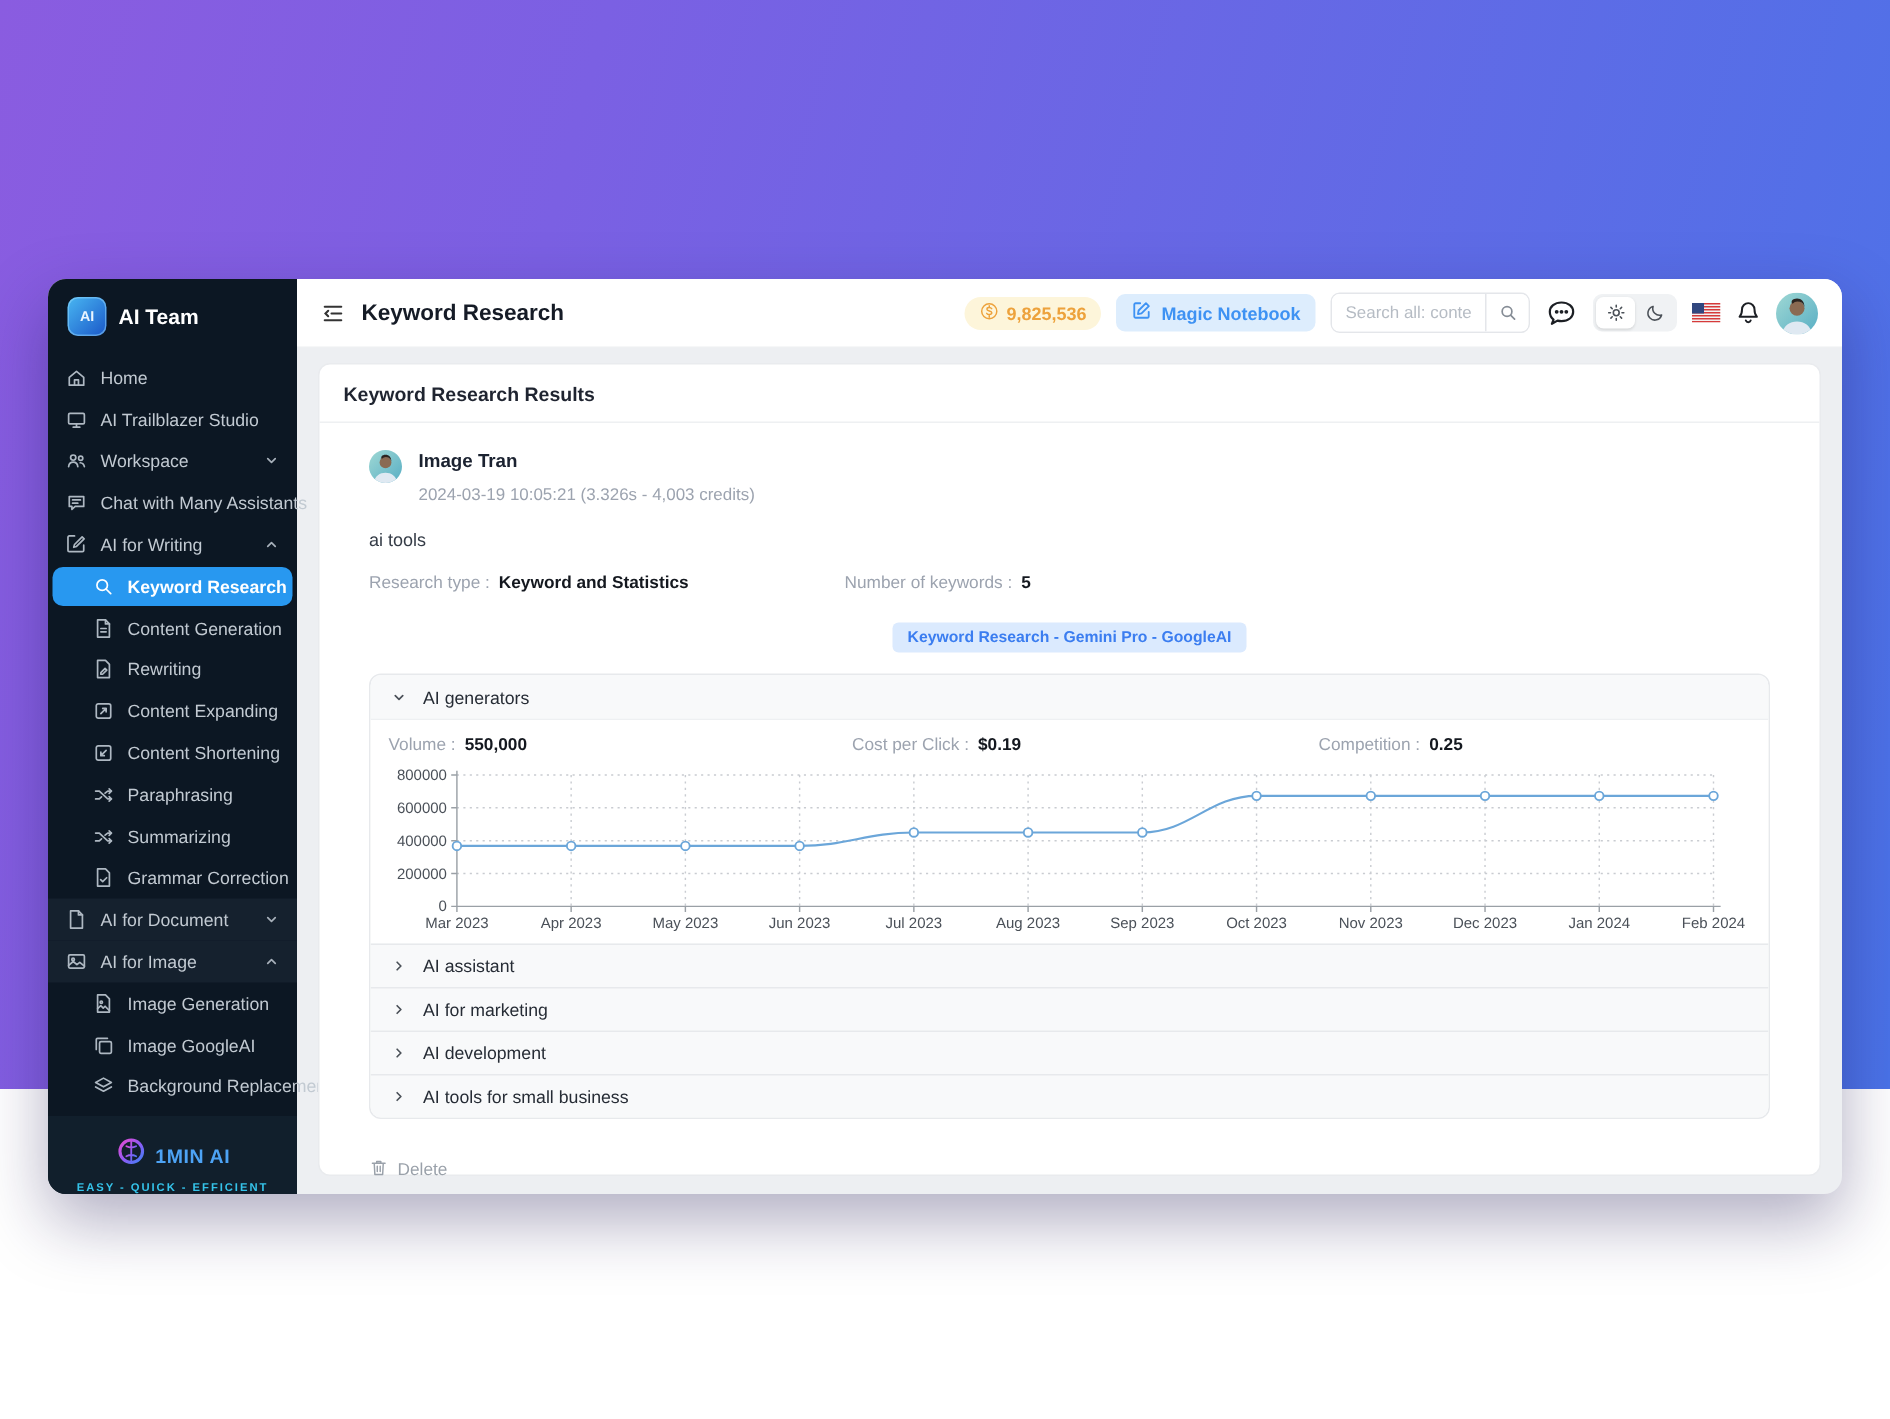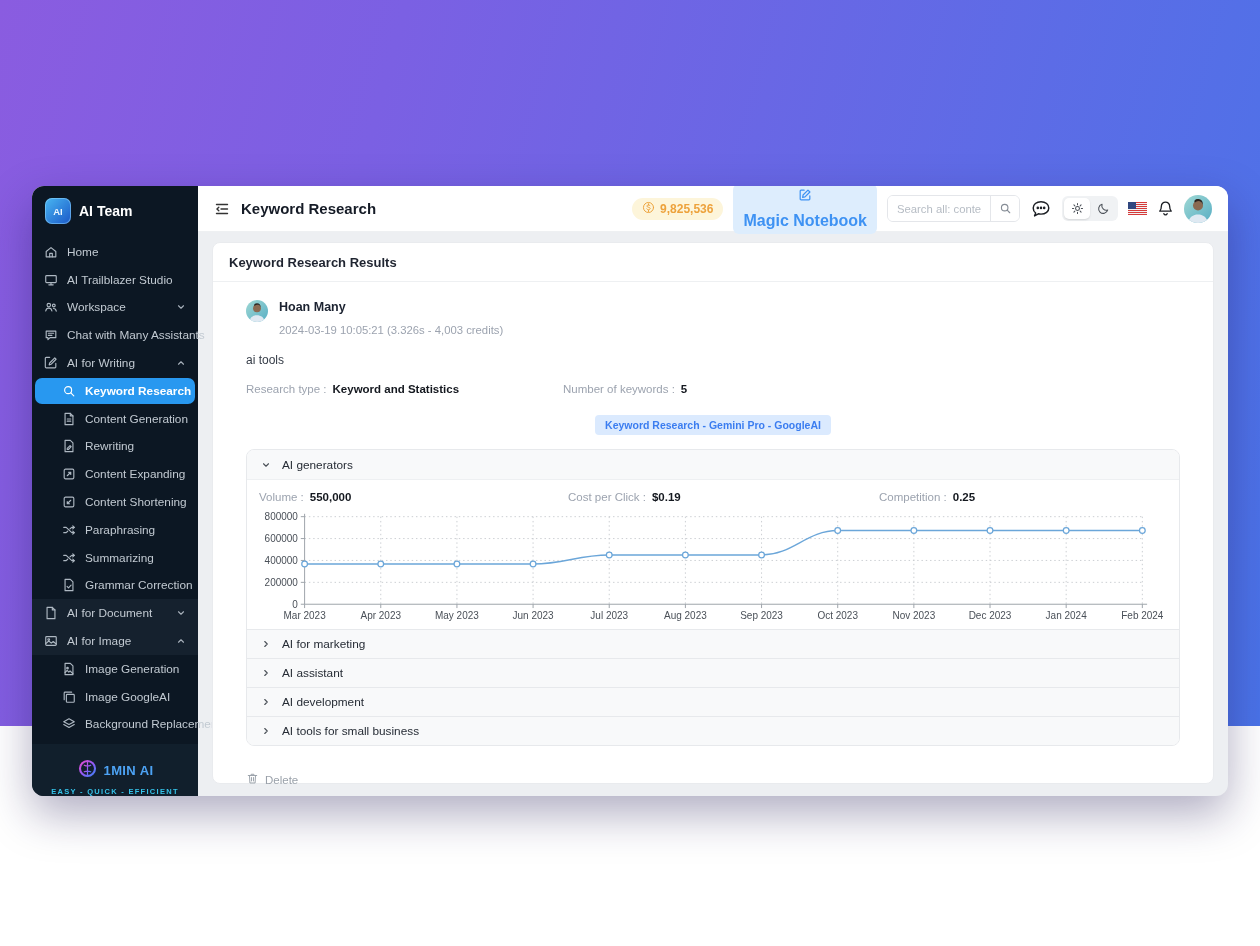--- a/index.html
+++ b/index.html
@@ -26,21 +26,21 @@
   .footer-name { color:#4da3f5; font-weight:800; font-size:13px; letter-spacing:.4px; }
   .footer-tag { color:#35c3ea; font-size:7.5px; font-weight:700; letter-spacing:1.3px; }
 
   
   .main { flex:1; display:flex; flex-direction:column; min-width:0; }
   .topbar { height:46px; flex:0 0 46px; background:#fff; display:flex; align-items:center; padding:0 16px; gap:11px; border-bottom:1px solid #eef0f2; }
   .fold { color:#333; display:flex; align-items:center; cursor:pointer; }
   .h-title { font-size:15px; font-weight:700; color:#151b26; }
   .h-right { margin-left:auto; display:flex; align-items:center; gap:10px; }
   .credits { background:#fdf5da; color:#eda23c; padding:3px 10px; border-radius:14px; font-size:12px; font-weight:700; display:flex; align-items:center; gap:5px; }
-  .magic { background:#ddedfd; color:#3e92f3; padding:4px 10px; border-radius:6px; font-size:16px; font-weight:600; display:flex; align-items:center; gap:6px; cursor:pointer;flex-direction:column; }
+  .magic { background:#ddedfd; color:#3e92f3; padding:4px 10px; border-radius:6px; font-size:12px; font-weight:600; display:flex; align-items:center; gap:6px; cursor:pointer; }
   .searchbox { display:flex; align-items:stretch; border:1px solid #e4e6ea; border-radius:6px; overflow:hidden; height:27px; background:#fff; }
   .searchbox input { border:none; outline:none; padding:0 9px; font-size:11.3px; width:102px; color:#333; font-family:"Liberation Sans",sans-serif; }
   .searchbox input::placeholder { color:#b6bcc4; }
   .search-btn { width:29px; border-left:1px solid #e4e6ea; display:flex; align-items:center; justify-content:center; color:#868d96; cursor:pointer; background:#fff; }
   .hicon { display:flex; align-items:center; justify-content:center; color:#1c1f24; cursor:pointer; }
   .theme-toggle { background:#f0f2f4; border-radius:6px; padding:2px; display:flex; }
   .seg { width:26px; height:21px; display:flex; align-items:center; justify-content:center; border-radius:5px; color:#4b5158; cursor:pointer; }
   .seg.on { background:#fff; box-shadow:0 1px 2px rgba(0,0,0,.12); }
   .avatar { width:28px; height:28px; border-radius:50%; overflow:hidden; flex:0 0 28px; cursor:pointer; }
   .avatar svg { display:block; }
@@ -401,21 +401,21 @@
                         <stop offset="0" stop-color="#9fd8d4"></stop>
                         <stop offset="1" stop-color="#58aec4"></stop>
                       </linearGradient>
                     </defs>
                     <rect width="28" height="28" fill="url(#avg)"></rect>
                     <circle cx="14" cy="10.5" r="5" fill="#8a6a52"></circle>
                     <path d="M11 7.5a4.6 4.6 0 0 1 8 2.5c0-4-2-6-5-6s-4.5 2-3 3.5z" fill="#2b2420"></path>
                     <path d="M4 28c1-6 5.2-8.6 10-8.6S23 22 24 28z" fill="#dfe9f2"></path>
                   </svg></span>
               <div>
-                <div class="u-name">Hoan Many</div>
+                <div class="u-name">Image Tran</div>
                 <div class="u-time">2024-03-19 10:05:21 (3.326s - 4,003 credits)</div>
               </div>
             </div>
 
             <div class="query">ai tools</div>
 
             <div class="meta-row">
               <div class="meta-pair1">
                 <span class="m-label">Research type :</span><span class="m-value">Keyword and Statistics</span>
               </div>
@@ -512,29 +512,29 @@
                     </svg>
                 </div>
               </div>
               <div id="collapsed-rows">
                   <div class="acc-head">
                     <span class="chev">
                       <svg viewBox="0 0 16 16" width="10" height="10" fill="none" stroke="currentColor" stroke-width="1.8" stroke-linecap="round" stroke-linejoin="round">
                         <path d="M6 4l4 4-4 4"></path>
                       </svg>
                     </span>
-                    <span>AI for marketing</span>
+                    <span>AI assistant</span>
                   </div>
                   <div class="acc-head">
                     <span class="chev">
                       <svg viewBox="0 0 16 16" width="10" height="10" fill="none" stroke="currentColor" stroke-width="1.8" stroke-linecap="round" stroke-linejoin="round">
                         <path d="M6 4l4 4-4 4"></path>
                       </svg>
                     </span>
-                    <span>AI assistant</span>
+                    <span>AI for marketing</span>
                   </div>
                   <div class="acc-head">
                     <span class="chev">
                       <svg viewBox="0 0 16 16" width="10" height="10" fill="none" stroke="currentColor" stroke-width="1.8" stroke-linecap="round" stroke-linejoin="round">
                         <path d="M6 4l4 4-4 4"></path>
                       </svg>
                     </span>
                     <span>AI development</span>
                   </div>
                   <div class="acc-head">

